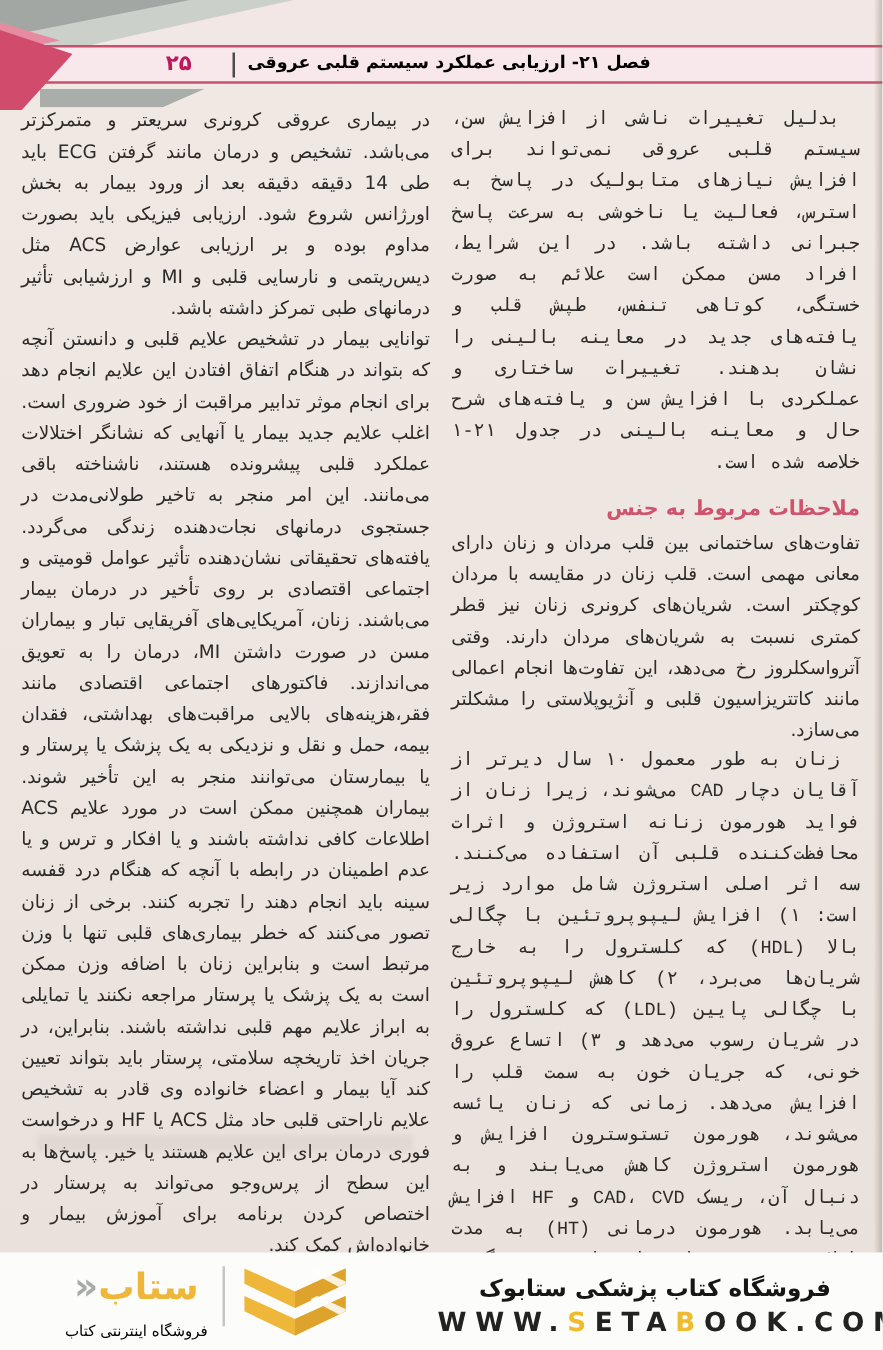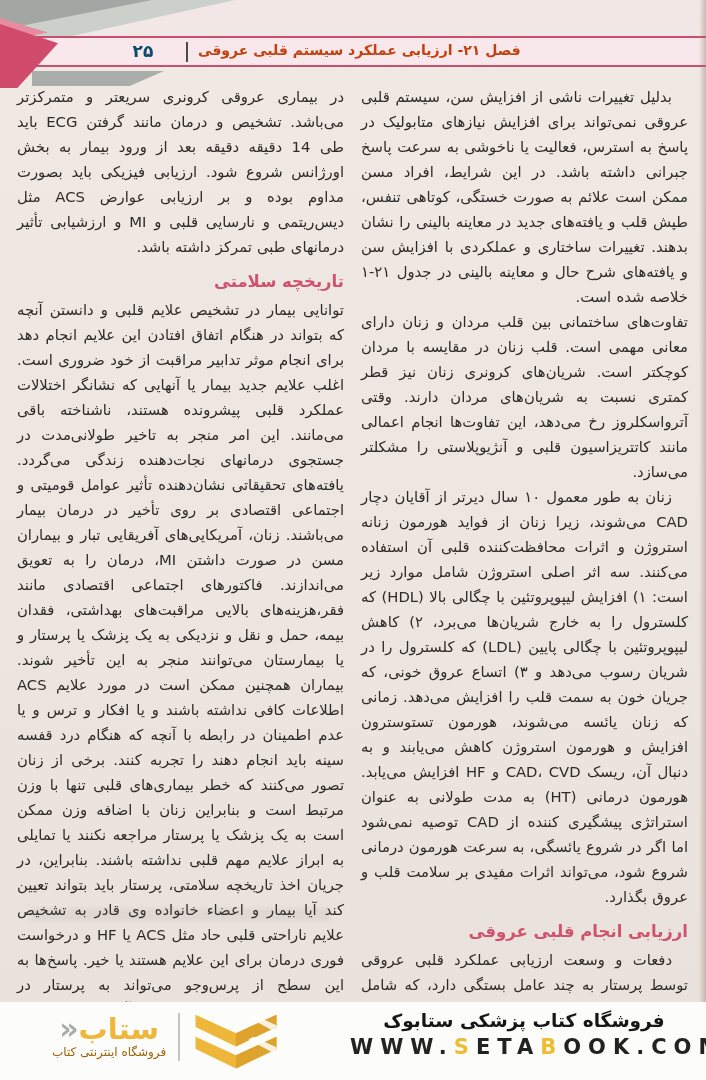--- a/index.html
+++ b/index.html
@@ -15,47 +15,47 @@
     background:#a2a7a3; clip-path:polygon(0 0,100% 0,0 100%); z-index:2; }
   .tri-pink-light { position:absolute; top:18px; left:0; width:48px; height:24px;
     background:#e68ba0; clip-path:polygon(0 0,100% 60%,0 100%); z-index:3; }
   .tri-pink { position:absolute; top:24px; left:0; width:58px; height:64px;
     background:#d14b6c; clip-path:polygon(0 0,100% 30%,30% 100%,0 100%); z-index:4; }
   .tri-gray-below { position:absolute; top:71px; left:32px; width:132px; height:15px;
     background:#a9aeaa; clip-path:polygon(0 0,100% 0,74% 100%,0 100%); z-index:1; }
   .hdr-band { position:absolute; top:36px; left:8px; right:0; height:31px; box-sizing:border-box;
     background:#f8e7eb; border-top:2px solid #c8506f; border-bottom:2px solid #c8506f; z-index:2; }
   .page-num { position:absolute; left:126px; top:41px; width:34px; text-align:center;
-    font-size:17px; font-weight:bold; color:#0c4a6e; z-index:3; }
+    font-size:17px; font-weight:bold; color:#be185d; z-index:3; }
   .hdr-divider { position:absolute; left:186px; top:42px; height:20px; width:2px; background:#4c4c4c; z-index:3; }
   .hdr-title { position:absolute; left:198px; top:42px; font-size:14px; font-weight:bold;
-    color:#c2410c; direction:rtl; white-space:nowrap; z-index:3; }
+    color:#000000; direction:rtl; white-space:nowrap; z-index:3; }
   
   .columns { position:absolute; top:84px; left:16px; right:18px;
     display:flex; gap:17px; direction:rtl; z-index:1; }
   .col { width:327px; flex:0 0 327px; }
   p.body { margin:0; font-size:14.8px; line-height:25px; text-align:justify;
     color:#2d2b29; word-spacing:0.5px; }
-  p.indent { text-indent:16px; }
+  p.indent { text-indent:16px;font-family:Liberation Mono, monospace; }
   h3.sec { margin:13px 0 6px; font-size:16.5px; font-weight:bold; color:#d0536e; }
   .smudge { position:absolute; top:908px; left:30px; width:300px; height:13px;
     background:rgba(125,125,125,.10); filter:blur(2px); z-index:1; }
   .scan-edge-right { position:absolute; top:0; right:0; width:7px; bottom:78px;
     background:linear-gradient(to left, rgba(135,115,100,.40), rgba(135,115,100,0)); z-index:4; }
   
   .footer { position:absolute; left:0; right:0; bottom:0; height:78px;
     background:#fcfcfb; z-index:6; direction:ltr; }
   .brand { position:absolute; left:52px; top:11px; height:58px; display:flex; align-items:flex-start; }
   .wm-block { display:flex; flex-direction:column; align-items:center; direction:rtl; }
   .wm-line { font-size:29px; font-weight:bold; line-height:32px; white-space:nowrap; }
   .wm-main { color:#efb739; }
   .wm-glyph { color:#a7acab; font-size:30px; }
-  .wm-tagline { font-size:12px; color:#a16207; margin-top:0; }
+  .wm-tagline { font-size:12px; color:#000000; margin-top:12px; }
   .brand-divider { width:2px; height:48px; background:#c2c7c4; margin:0 12px; }
-  .footer-right { position:absolute; right:8px; top:8px; width:348px; text-align:center; }
+  .footer-right { position:absolute; right:8px; top:19px; width:348px; text-align:center; }
   .store-title { direction:rtl; font-size:18.5px; font-weight:bold; color:#161616; }
   .url-line { margin-top:4px; font-size:21px; font-weight:bold; letter-spacing:7px; color:#222; white-space:nowrap; }
   .url-accent { color:#eebc2e; }
 </style>
 </head>
 <body>
 
 <div class="tri-light"></div>
 <div class="tri-dark"></div>
 <div class="tri-pink-light"></div>
@@ -63,28 +63,28 @@
 <div class="tri-gray-below"></div>
 
 <div class="hdr-band"></div>
 <div class="page-num">۲۵</div>
 <div class="hdr-divider"></div>
 <div class="hdr-title">فصل ۲۱- ارزیابی عملکرد سیستم قلبی عروقی</div>
 
 <div class="columns">
   <div class="col" id="col-right">
       <p class="body indent">بدلیل تغییرات ناشی از افزایش سن، سیستم قلبی عروقی نمی‌تواند برای افزایش نیازهای متابولیک در پاسخ به استرس، فعالیت یا ناخوشی به سرعت پاسخ جبرانی داشته باشد. در این شرایط، افراد مسن ممکن است علائم به صورت خستگی، کوتاهی تنفس، طپش قلب و یافته‌های جدید در معاینه بالینی را نشان بدهند. تغییرات ساختاری و عملکردی با افزایش سن و یافته‌های شرح حال و معاینه بالینی در جدول ۲۱-۱ خلاصه شده است.</p>
+      <h3 class="sec">ملاحظات مربوط به جنس</h3>
       <p class="body">تفاوت‌های ساختمانی بین قلب مردان و زنان دارای معانی مهمی است. قلب زنان در مقایسه با مردان کوچکتر است. شریان‌های کرونری زنان نیز قطر کمتری نسبت به شریان‌های مردان دارند. وقتی آترواسکلروز رخ می‌دهد، این تفاوت‌ها انجام اعمالی مانند کاتتریزاسیون قلبی و آنژیوپلاستی را مشکلتر می‌سازد.</p>
       <p class="body indent">زنان به طور معمول ۱۰ سال دیرتر از آقایان دچار CAD می‌شوند، زیرا زنان از فواید هورمون زنانه استروژن و اثرات محافظت‌کننده قلبی آن استفاده می‌کنند. سه اثر اصلی استروژن شامل موارد زیر است: ۱) افزایش لیپوپروتئین با چگالی بالا (HDL) که کلسترول را به خارج شریان‌ها می‌برد، ۲) کاهش لیپوپروتئین با چگالی پایین (LDL) که کلسترول را در شریان رسوب می‌دهد و ۳) اتساع عروق خونی، که جریان خون به سمت قلب را افزایش می‌دهد. زمانی که زنان یائسه می‌شوند، هورمون تستوسترون افزایش و هورمون استروژن کاهش می‌یابند و به دنبال آن، ریسک CAD، CVD و HF افزایش می‌یابد. هورمون درمانی (HT) به مدت طولانی به عنوان استراتژی پیشگیری کننده از CAD توصیه نمی‌شود اما اگر در شروع یائسگی، به سرعت هورمون درمانی شروع شود، می‌تواند اثرات مفیدی بر سلامت قلب و عروق بگذارد.</p>
       <h3 class="sec">ارزیابی انجام قلبی عروقی</h3>
       <p class="body indent"><span>دفعات و وسعت ارزیابی عملکرد قلبی عروقی توسط پرستار به چند عامل بستگی دارد، که شامل شدت علائم بیمار، وجود عوامل خطرزا، قوانین موسسه، و هدف از ارزیابی می‌باشد. اگرچه اجزای کلیدی ارزیابی قلبی عروقی ثابت است، الویت‌های ارزیابی برطبق نیازهای بیمار متفاوت است. برای مثال ارزیابی پرستار ED از بیمار مشکوک به </span></p>
     </div>
   <div class="col" id="col-left">
       <p class="body">در بیماری عروقی کرونری سریعتر و متمرکزتر می‌باشد. تشخیص و درمان مانند گرفتن ECG باید طی 14 دقیقه دقیقه بعد از ورود بیمار به بخش اورژانس شروع شود. ارزیابی فیزیکی باید بصورت مداوم بوده و بر ارزیابی عوارض ACS مثل دیس‌ریتمی و نارسایی قلبی و MI و ارزشیابی تأثیر درمانهای طبی تمرکز داشته باشد.</p>
-      <h3 class="sec">تاریخچه سلامتی</h3>
       <p class="body">توانایی بیمار در تشخیص علایم قلبی و دانستن آنچه که بتواند در هنگام اتفاق افتادن این علایم انجام دهد برای انجام موثر تدابیر مراقبت از خود ضروری است. اغلب علایم جدید بیمار یا آنهایی که نشانگر اختلالات عملکرد قلبی پیشرونده هستند، ناشناخته باقی می‌مانند. این امر منجر به تاخیر طولانی‌مدت در جستجوی درمانهای نجات‌دهنده زندگی می‌گردد. یافته‌های تحقیقاتی نشان‌دهنده تأثیر عوامل قومیتی و اجتماعی اقتصادی بر روی تأخیر در درمان بیمار می‌باشند. زنان، آمریکایی‌های آفریقایی تبار و بیماران مسن در صورت داشتن MI، درمان را به تعویق می‌اندازند. فاکتورهای اجتماعی اقتصادی مانند فقر،هزینه‌های بالایی مراقبت‌های بهداشتی، فقدان بیمه، حمل و نقل و نزدیکی به یک پزشک یا پرستار و یا بیمارستان می‌توانند منجر به این تأخیر شوند. بیماران همچنین ممکن است در مورد علایم ACS اطلاعات کافی نداشته باشند و یا افکار و ترس و یا عدم اطمینان در رابطه با آنچه که هنگام درد قفسه سینه باید انجام دهند را تجربه کنند. برخی از زنان تصور می‌کنند که خطر بیماری‌های قلبی تنها با وزن مرتبط است و بنابراین زنان با اضافه وزن ممکن است به یک پزشک یا پرستار مراجعه نکنند یا تمایلی به ابراز علایم مهم قلبی نداشته باشند. بنابراین، در جریان اخذ تاریخچه سلامتی، پرستار باید بتواند تعیین کند آیا بیمار و اعضاء خانواده وی قادر به تشخیص علایم ناراحتی قلبی حاد مثل ACS یا HF و درخواست فوری درمان برای این علایم هستند یا خیر. پاسخ‌ها به این سطح از پرس‌وجو می‌تواند به پرستار در اختصاص کردن برنامه برای آموزش بیمار و خانواده‌اش کمک کند.</p>
     </div>
 </div>
 
 <div class="smudge"></div>
 <div class="scan-edge-right"></div>
 
 <div class="footer">
   <div class="brand">
     <div class="wm-block">

